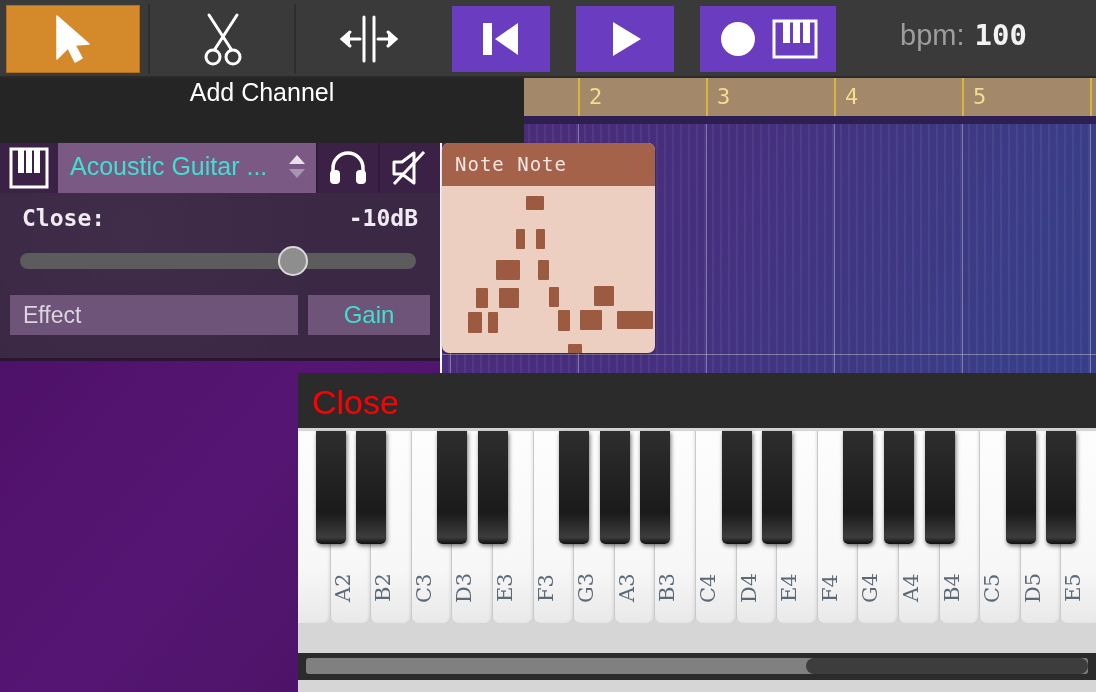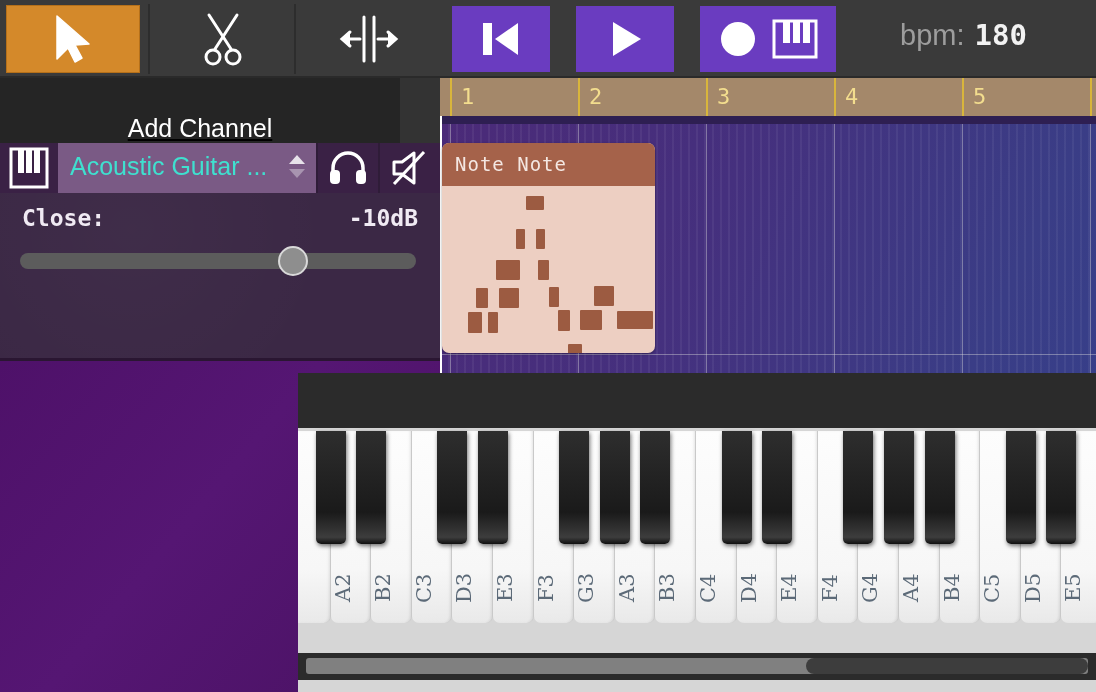--- a/index.html
+++ b/index.html
@@ -103,23 +103,23 @@
     position: absolute;
     background: #9c5b41;
     border-radius: 1px;
   }
 
   
   #left-panel {
     position: absolute; left: 0; top: 78px; width: 440px; height: 280px;
   }
   #add-channel-bar {
-    position: absolute; left: 0; top: 0; width: 400px; height: 65px;
+    position: absolute; left: 0; top: 0; width: 524px; height: 65px;
     background: #252525;
-    display: flex; align-items: flex-end; justify-content: center; text-decoration: underline;
+    display: flex; align-items: flex-start; justify-content: center;
   }
   #add-channel-label { color: #ffffff; font-size: 25px; }
   #channel-body {
     position: absolute; left: 0; top: 65px; width: 440px; height: 215px;
     background: #3b2845;
     background-image:
       radial-gradient(circle at 30% 40%, rgba(255,255,255,0.025) 0%, rgba(0,0,0,0) 60%);
   }
   #channel-row {
     position: absolute; left: 0; top: 0; width: 440px; height: 50px;
@@ -298,21 +298,21 @@
       <svg width="46" height="40" viewBox="0 0 46 40">
         <rect x="2" y="2" width="42" height="36" fill="none" stroke="#ffffff" stroke-width="3"></rect>
         <rect x="11" y="2" width="7" height="22" fill="#ffffff"></rect>
         <rect x="21" y="2" width="7" height="22" fill="#ffffff"></rect>
         <rect x="31" y="2" width="7" height="22" fill="#ffffff"></rect>
       </svg>
     </div>
 
     <div id="bpm-wrap">
       <span id="bpm-label">bpm:</span>
-      <span id="bpm-value">180</span>
+      <span id="bpm-value">100</span>
     </div>
   </div>
 
   <div id="timeline">
     <div id="grid-area">
         <div class="bar-divider" style="left: 10px;"></div>
         <div class="bar-divider" style="left: 138px;"></div>
         <div class="bar-divider" style="left: 266px;"></div>
         <div class="bar-divider" style="left: 394px;"></div>
         <div class="bar-divider" style="left: 522px;"></div>
@@ -405,24 +405,33 @@
       <div id="volume-label-row">
         <span class="mono-txt">Close:</span>
         <span class="mono-txt">-10dB</span>
       </div>
 
       <div id="volume-slider">
         <div id="slider-track"></div>
         <div id="slider-thumb" style="left: 258.24px;"></div>
       </div>
 
+      <div id="effect-row">
+        <div id="effect-field">
+          <span id="effect-label">Effect</span>
+        </div>
+        <div id="gain-btn">
+          <span id="gain-label">Gain</span>
+        </div>
+      </div>
     </div>
   </div>
 
   <div id="piano-panel">
+    <div id="close-btn">Close</div>
     <div id="keyboard-wrap">
       <div id="keyboard">
           <div class="wkey" style="left: -8px; width: 40.6px;"></div>
           <div class="wkey" style="left: 32.6px; width: 40.6px;">
             <div class="wkey-label" style="color: rgb(92, 106, 120);">A2</div>
           </div>
           <div class="wkey" style="left: 73.2px; width: 40.6px;">
             <div class="wkey-label" style="color: rgb(92, 106, 120);">B2</div>
           </div>
           <div class="wkey" style="left: 113.8px; width: 40.6px;">

